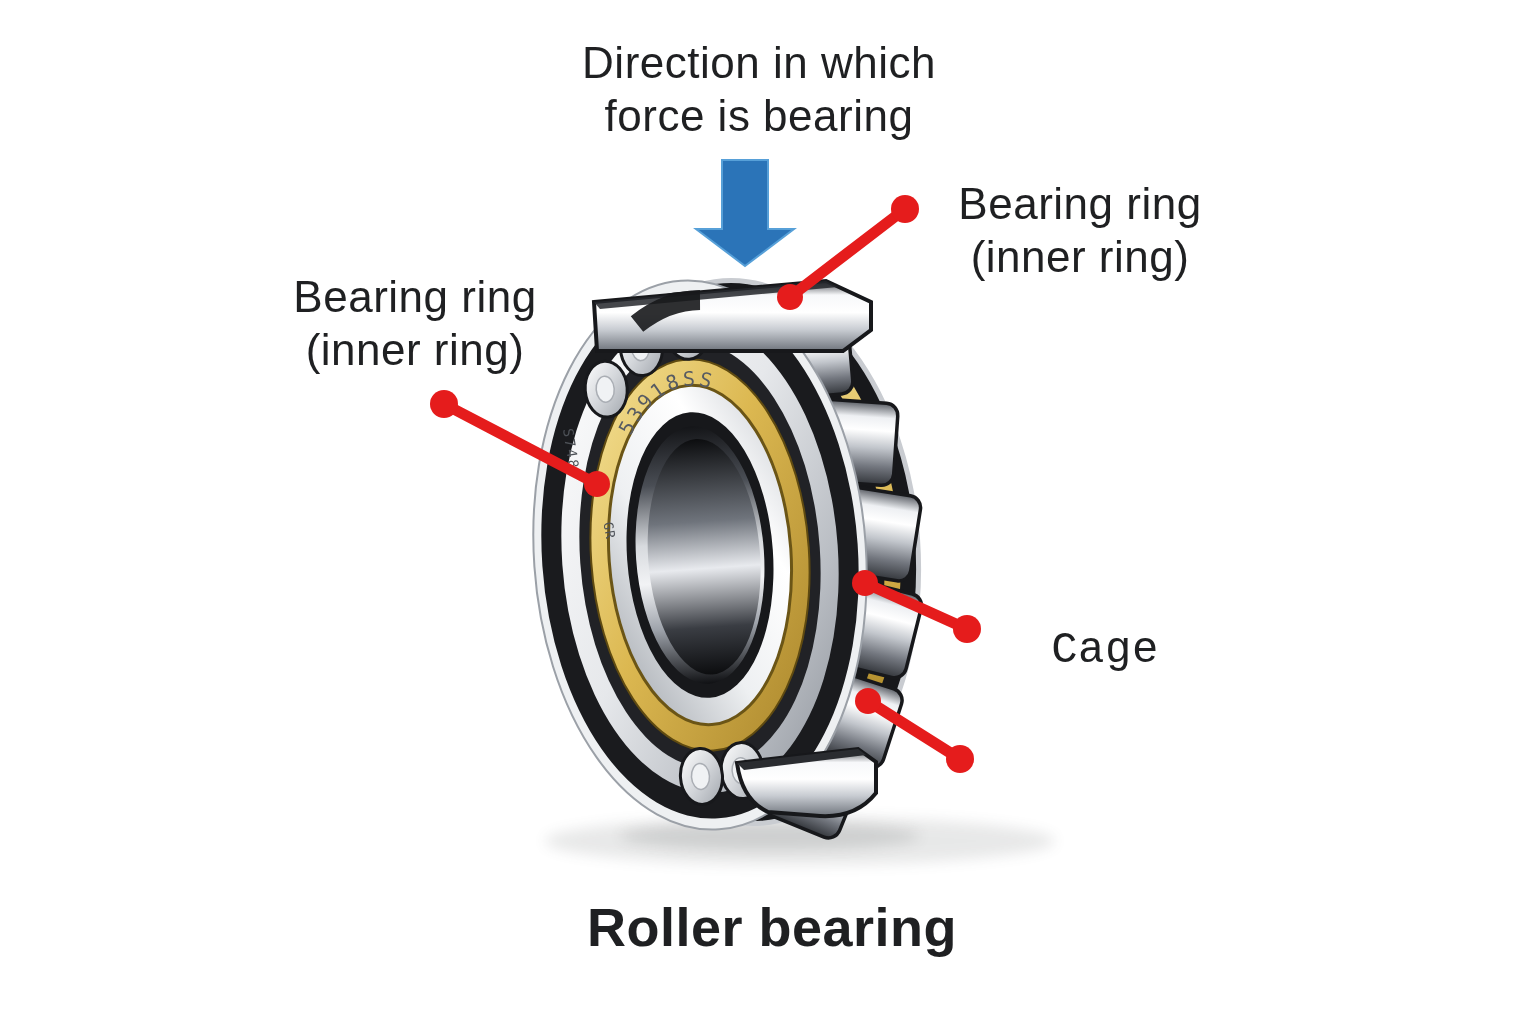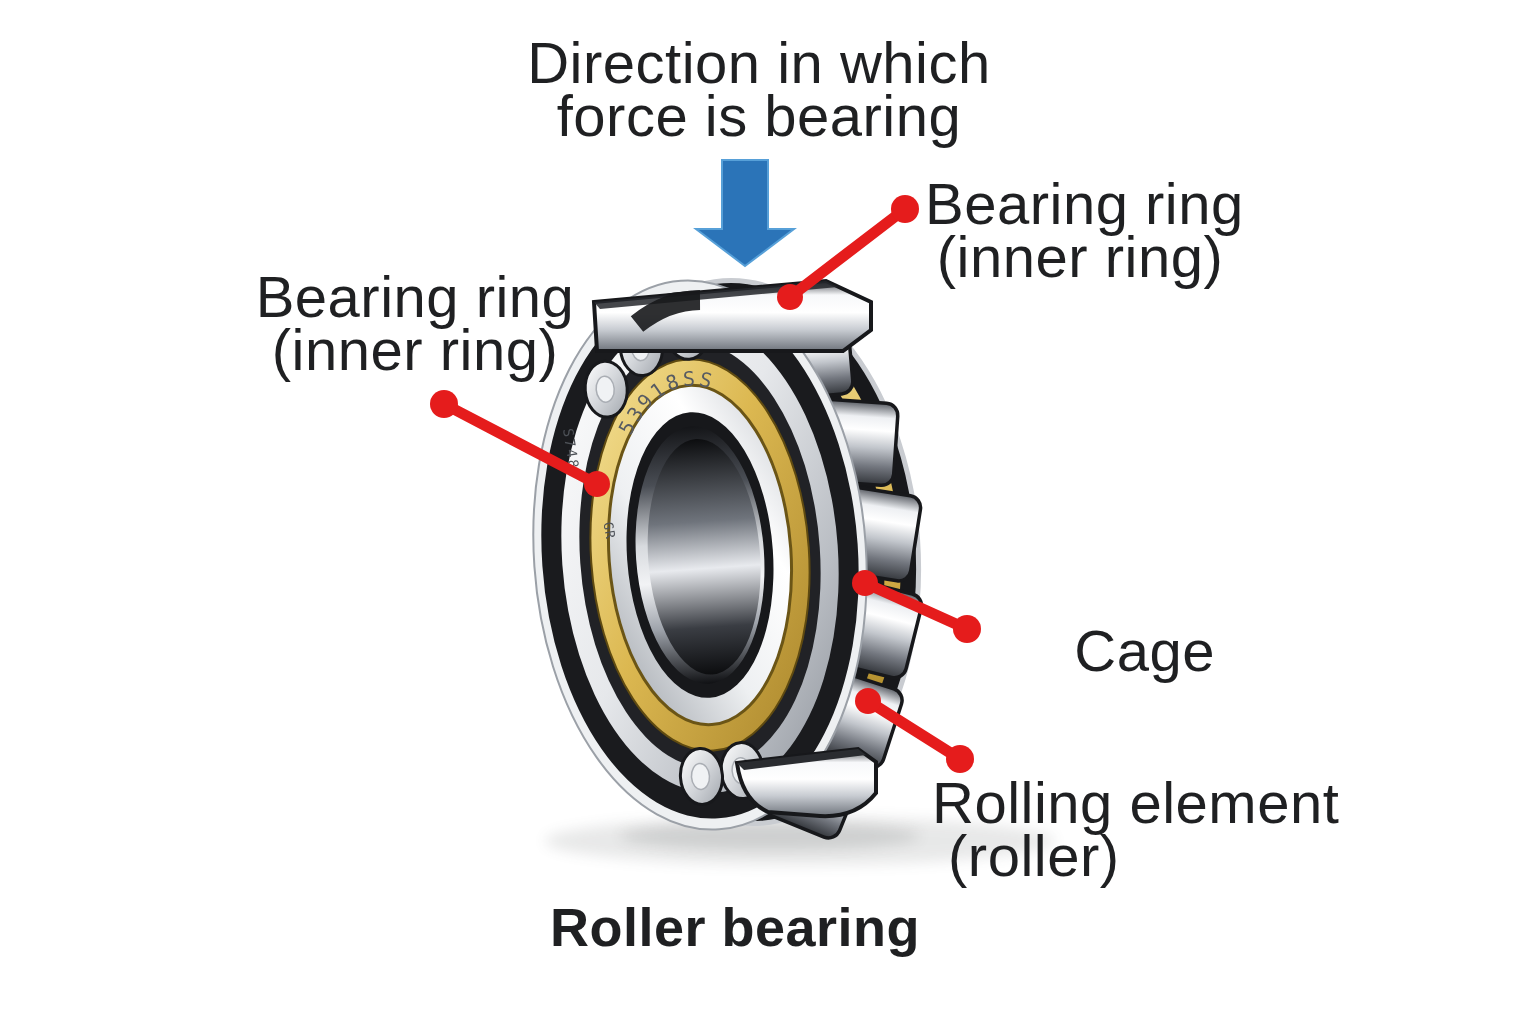--- a/index.html
+++ b/index.html
@@ -1,29 +1,29 @@
 <!DOCTYPE html>
 <html><head>
 <meta charset="utf-8">
 <style>
   html,body{margin:0;padding:0;background:#ffffff;}
   #stage{
     position:relative;width:1536px;height:1024px;background:#ffffff;overflow:hidden;
     font-family:"Liberation Sans","DejaVu Sans",sans-serif;color:#1f2022;
   }
   #bearing-svg{position:absolute;left:0;top:0;width:1536px;height:1024px;}
-  .label{position:absolute;font-size:58px;line-height:53px;letter-spacing:.5px;
+  .label{position:absolute;font-size:44px;line-height:53px;letter-spacing:.5px;
     color:#1f2022;text-align:center;white-space:nowrap;}
   #label-force{left:459px;top:36px;width:600px;}
   #label-inner-ring-right{left:925px;top:177px;width:310px;}
   #label-inner-ring-left{left:240px;top:270px;width:350px;}
-  #label-cage{left:995px;top:624px;width:220px;text-align:right;}
+  #label-cage{left:995px;top:624px;width:220px;text-align:center;font-family:Liberation Mono, monospace;}
   #label-rolling{left:932px;top:776px;width:420px;text-align:left;}
   #label-rolling .line2{padding-left:16px;}
-  #caption-title{left:435px;top:896px;width:600px;font-weight:bold;font-size:54px;
+  #caption-title{left:472px;top:896px;width:600px;font-weight:bold;font-size:54px;
     letter-spacing:.5px;line-height:62px;}
 </style>
 </head>
 <body>
 
 <div id="stage">
 
   <svg id="bearing-svg" viewBox="0 0 1536 1024">
     <defs>
       <linearGradient id="metalH" x1="0" y1="0" x2="0" y2="1">
@@ -226,22 +226,18 @@
 
   <div class="label" id="label-inner-ring-left">
     <div>Bearing ring</div>
     <div>(inner ring)</div>
   </div>
 
   <div class="label" id="label-cage">
     <div>Cage</div>
   </div>
 
-  <div class="label" id="label-rolling">
-    <div>Rolling element</div>
-    <div class="line2">(roller)</div>
-  </div>
 
   <div class="label" id="caption-title">
     <div>Roller bearing</div>
   </div>
 
 </div>
 
 </body></html>

